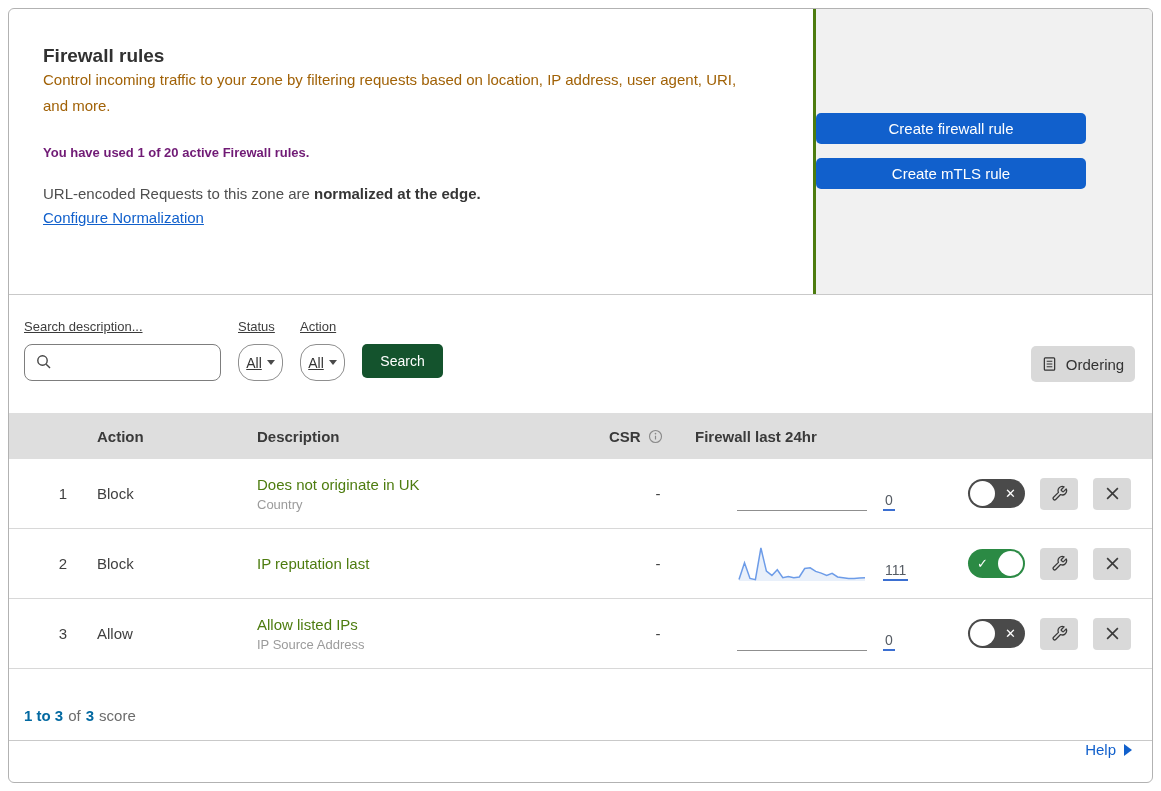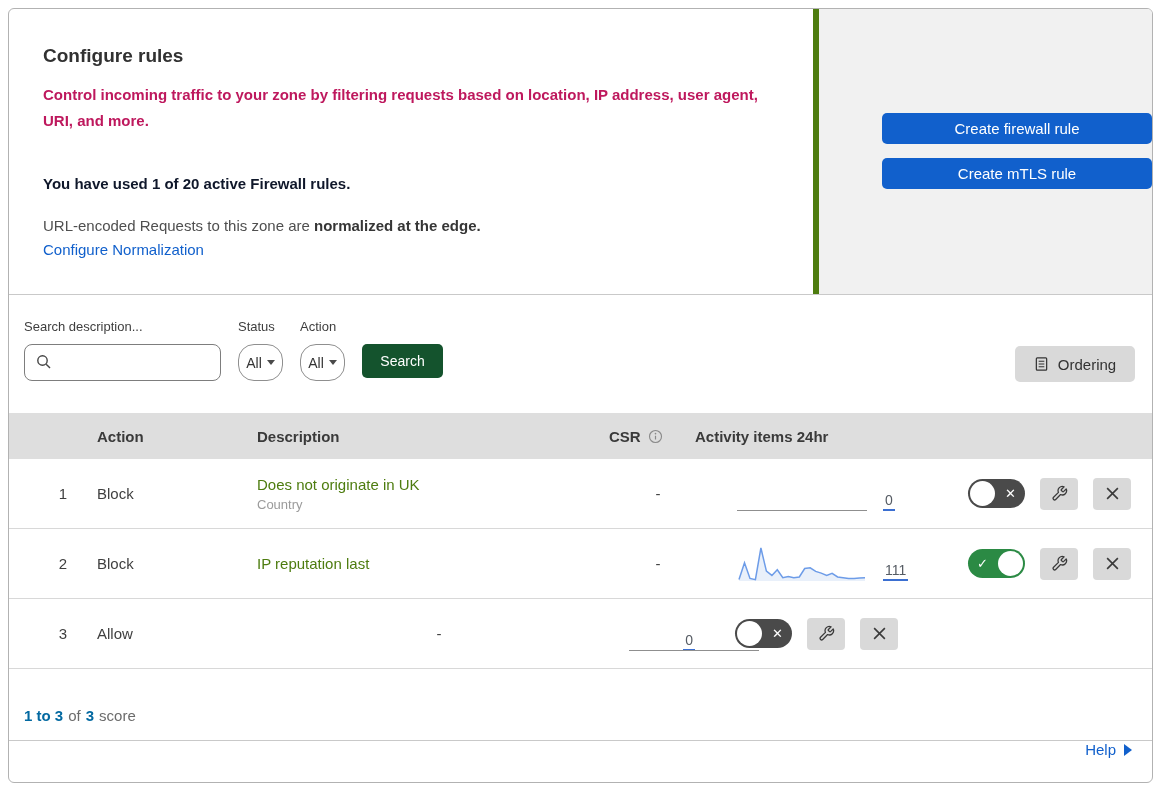--- a/index.html
+++ b/index.html
@@ -7,46 +7,46 @@
   #frame {
     margin: 8px; width: 1145px; height: 775px;
     border: 1px solid #b2b2b2; border-radius: 6px;
     background: #fff; overflow: hidden; color: #3a3a3a;
   }
 
   
   .top-section { height: 286px; display: flex; border-bottom: 1px solid #c9c9c9; }
   .intro-card { width: 804px; padding: 36px 46px 0 34px; }
   .page-title { font-size: 19px; font-weight: 700; color: #313131; }
-  .page-desc { margin-top: 15px; font-size: 15px; line-height: 26px; color: #be185d; max-width: 720px; font-weight: bold; }
-  .usage-note { margin-top: 41px; font-size: 15px; font-weight: 700; color: #0f172a; }
+  .page-desc { font-size: 15px; line-height: 26px; color: #a16207; max-width: 720px; }
+  .usage-note { margin-top: 26px; font-size: 13px; font-weight: 700; color: #701a75; }
   .norm-line { margin-top: 25px; font-size: 15px; color: #4f4f4f; }
   .norm-line b { color: #363636; }
-  .norm-link { display: inline-block; margin-top: 7px; font-size: 15px; color: #1160cc; cursor: pointer; }
-  .side-panel { flex: 1; background: #f1f1f1; border-left: 6px solid #4d7c0f; display: flex; flex-direction: column; align-items: flex-end; padding-top: 104px; gap: 14px; }
+  .norm-link { display: inline-block; margin-top: 7px; font-size: 15px; color: #1160cc; text-decoration: underline; cursor: pointer; }
+  .side-panel { flex: 1; background: #f1f1f1; border-left: 3px solid #4d7c0f; display: flex; flex-direction: column; align-items: flex-start; padding-top: 104px; gap: 14px; }
   .btn-primary {
     width: 270px; height: 31px; background: #1160cc; color: #fff;
     border: none; border-radius: 5px; font-size: 15px; font-family: inherit; cursor: pointer;
   }
 
   
   .filter-bar { height: 118px; position: relative; padding: 24px 16px 0 15px; display: flex; gap: 17px; }
-  .filter-group { display: flex; flex-direction: column; }
+  .filter-group { display: flex; flex-direction: column; text-decoration: underline; }
   .filter-label { font-size: 13px; color: #3e3e3e; margin-bottom: 10px; }
   .search-box { position: relative; width: 197px; }
   .search-box svg { position: absolute; left: 12px; top: 10px; }
   .search-input { width: 197px; height: 37px; border: 1px solid #7d7d7d; border-radius: 8px; padding-left: 36px; font-size: 14px; font-family: inherit; }
   .dropdown {
     width: 45px; height: 37px; border: 1px solid #8f8f8f; border-radius: 16px; background: #fff;
     font-size: 14px; color: #333; display: flex; align-items: center; justify-content: center; gap: 5px; cursor: pointer; font-family: inherit;
   }
   .caret { width: 0; height: 0; border-left: 4px solid transparent; border-right: 4px solid transparent; border-top: 5px solid #4a4a4a; }
   .btn-search { margin-top: 25px; width: 81px; height: 34px; background: #14532d; color: #fff; border: none; border-radius: 5px; font-size: 14px; font-family: inherit; cursor: pointer; align-self: flex-start; }
   .btn-ordering {
-    position: absolute; right: 17px; top: 51px; width: 120px; height: 36px;
+    position: absolute; right: 17px; top: 51px; width: 104px; height: 36px;
     background: #d9d9d9; border: none; border-radius: 5px; font-size: 15px; color: #333;
     display: flex; align-items: center; justify-content: center; gap: 9px; cursor: pointer; font-family: inherit;
   }
 
   
   .grid-cols { display: grid; grid-template-columns: 88px 160px 330px 108px 224px 1fr; align-items: center; }
   .table-header { height: 46px; background: #dedede; font-size: 15px; font-weight: 700; color: #3a3a3a; }
   .th-csr { display: flex; align-items: center; gap: 7px; padding-left: 22px; }
   .rule-row { height: 70px; border-bottom: 1px solid #d8d8d8; font-size: 15px; }
   .cell-num { text-align: right; padding-right: 30px; color: #3f3f3f; }
@@ -82,21 +82,21 @@
   .help-link { display: flex; align-items: center; gap: 8px; color: #1160cc; font-size: 15px; text-decoration: none; cursor: pointer; }
   .help-arrow { width: 0; height: 0; border-top: 6px solid transparent; border-bottom: 6px solid transparent; border-left: 8px solid #1160cc; }
 </style>
 </head>
 <body>
 
 <div id="frame">
 
   <div class="top-section">
     <div class="intro-card">
-      <div class="page-title">Configure rules</div>
+      <div class="page-title">Firewall rules</div>
       <div class="page-desc">Control incoming traffic to your zone by filtering requests based on location, IP address, user agent, URI, and more.</div>
       <div class="usage-note">You have used 1 of 20 active Firewall rules.</div>
       <div class="norm-line">
         <span>URL-encoded Requests to this zone are</span>
         <b>normalized at the edge.</b>
       </div>
       <a class="norm-link">Configure Normalization</a>
     </div>
     <div class="side-panel">
       <button class="btn-primary">Create firewall rule</button>
@@ -144,21 +144,21 @@
     <div>Action</div>
     <div>Description</div>
     <div class="th-csr">
       <span>CSR</span>
       <svg width="15" height="15" viewBox="0 0 16 16">
           <circle cx="8" cy="8" r="6.4" fill="none" stroke="#8a8a8a" stroke-width="1.2"></circle>
           <path d="M8 7.2v4" stroke="#8a8a8a" stroke-width="1.3"></path>
           <circle cx="8" cy="4.9" r="0.9" fill="#8a8a8a"></circle>
         </svg>
     </div>
-    <div>Activity items 24hr</div>
+    <div>Firewall last 24hr</div>
     <div></div>
   </div>
 
   <div class="rule-row grid-cols">
     <div class="cell-num">1</div>
     <div class="cell-action">Block</div>
     <div>
       <div class="desc-main">Does not originate in UK</div>
       <div class="desc-sub">Country</div>
     </div>
@@ -217,20 +217,24 @@
         <svg width="15" height="15" viewBox="0 0 14 14">
             <path d="M2 2l10 10M12 2L2 12" stroke="#3a3a3a" stroke-width="1.5"></path>
           </svg>
       </button>
     </div>
   </div>
 
   <div class="rule-row grid-cols">
     <div class="cell-num">3</div>
     <div class="cell-action">Allow</div>
+    <div>
+      <div class="desc-main">Allow listed IPs</div>
+      <div class="desc-sub">IP Source Address</div>
+    </div>
     <div class="cell-csr">-</div>
     <div class="cell-activity">
       <div class="spark">
           <div class="flatline"></div>
         </div>
       <a class="count-link">0</a>
     </div>
     <div class="cell-controls">
       <button class="toggle off">
 

